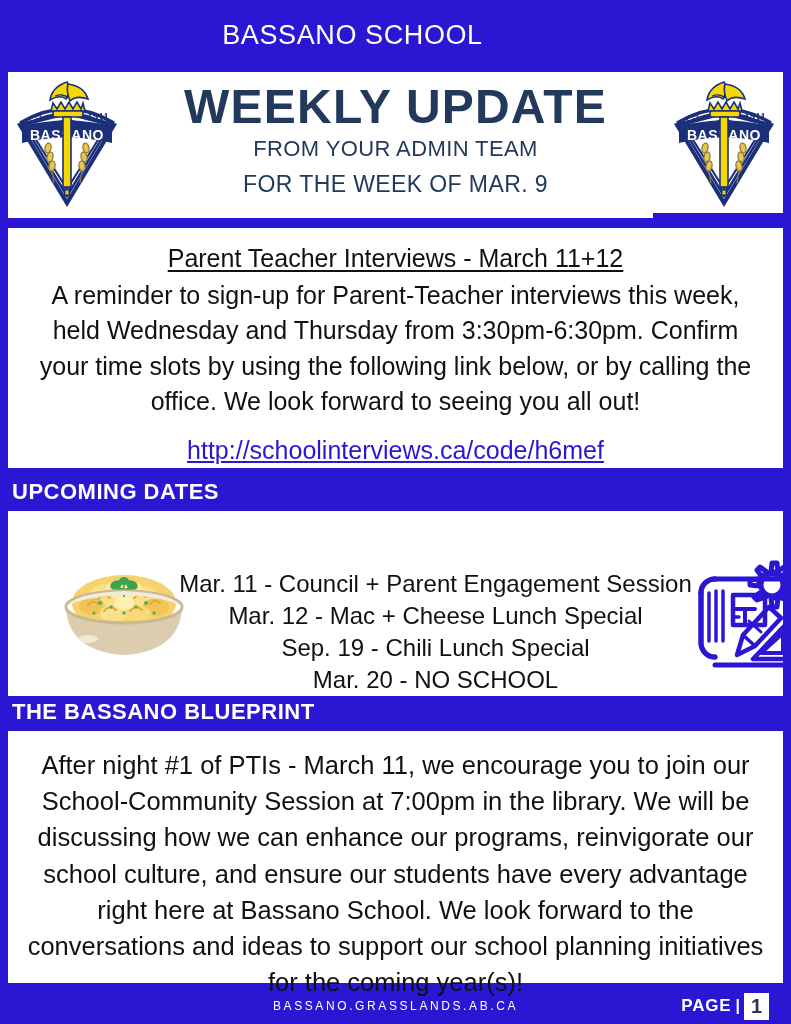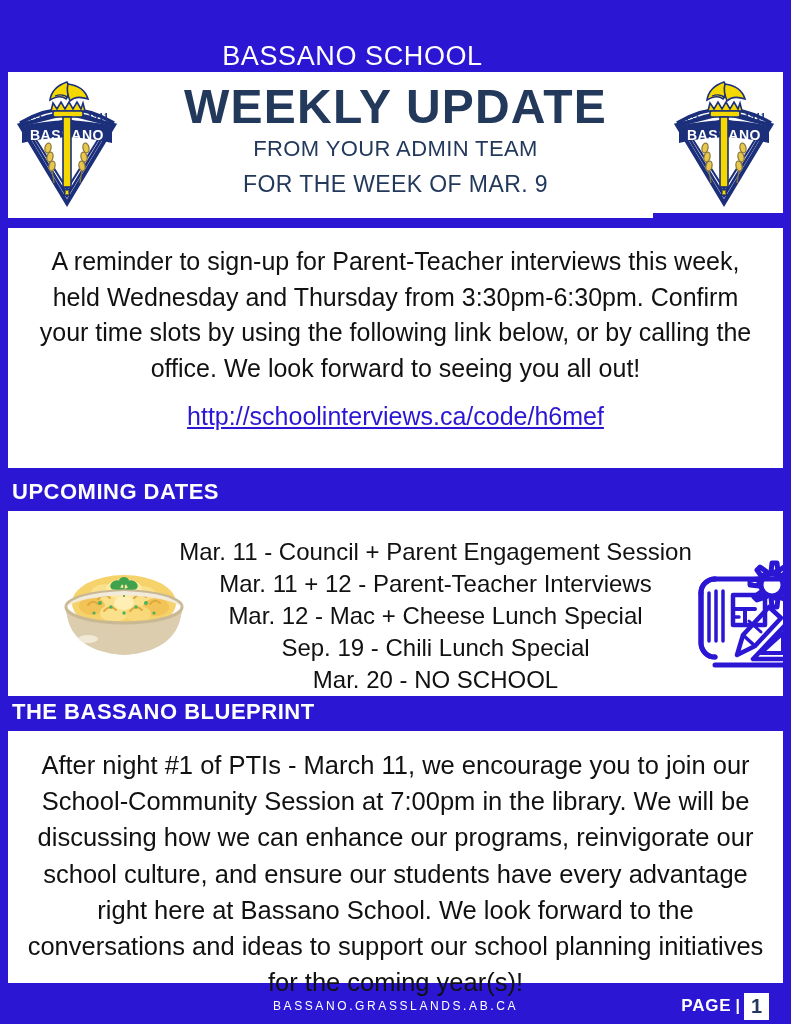--- a/index.html
+++ b/index.html
@@ -12,21 +12,21 @@
   }
 
   
   .school-name{
     width:705px;
     text-align:center;
     color:#FFFFFF;
     font-size:27px;
     font-weight:400;
     letter-spacing:.6px;
-    padding-top:42px;
+    padding-top:21px;
     line-height:1.1;
   }
 
   
   .header-panel{
     position:absolute;
     left:8px; top:72px;
     width:775px; height:141px;
     background:#FFFFFF;
     display:flex;
@@ -285,20 +285,21 @@
         <path d="M78 66 L72 104" fill="none"></path>
         <ellipse cx="78" cy="69" rx="3" ry="5" transform="rotate(-12 78 69)"></ellipse>
         <ellipse cx="76" cy="78" rx="3" ry="5" transform="rotate(-12 76 78)"></ellipse>
         <ellipse cx="74" cy="87" rx="3" ry="5" transform="rotate(-12 74 87)"></ellipse>
       </g>
     </svg>
   </div>
 </div>
 
 <div class="panel notice-panel">
+  <div class="notice-heading">Parent Teacher Interviews - March 11+12</div>
   <div class="notice-body">A reminder to sign-up for Parent-Teacher interviews this week, held Wednesday and Thursday from 3:30pm-6:30pm. Confirm your time slots by using the following link below, or by calling the office. We look forward to seeing you all out!</div>
   <a class="notice-link" href="#">http://schoolinterviews.ca/code/h6mef</a>
 </div>
 
 <div class="section-header sh-dates">UPCOMING DATES</div>
 
 <div class="panel dates-panel">
   <div class="dates-inner">
 
     <div class="bowl-icon">
@@ -347,21 +348,20 @@
         <path d="M8 56 Q10 100 66 104 Q122 100 124 56 Q112 70 66 72 Q20 70 8 56 Z" fill="#DCCDAE"></path>
         <ellipse cx="66" cy="56" rx="58" ry="16" fill="none" stroke="#C9B894" stroke-width="3"></ellipse>
         <ellipse cx="66" cy="56" rx="58" ry="16" fill="#EFE5D0" opacity="0.0"></ellipse>
         <path d="M8 56 Q16 42 66 40 Q116 42 124 56 Q110 46 66 44 Q22 46 8 56 Z" fill="#F2EADA"></path>
         <ellipse cx="30" cy="88" rx="10" ry="4" fill="#F7F1E3" opacity="0.75"></ellipse>
       </svg>
     </div>
 
     <div class="dates-list">
       <div>Mar. 11 - Council + Parent Engagement Session</div>
-      <div>Mar. 11 + 12 - Parent-Teacher Interviews</div>
       <div>Mar. 12 - Mac + Cheese Lunch Special</div>
       <div>Sep. 19 - Chili Lunch Special</div>
       <div>Mar. 20 - NO SCHOOL</div>
     </div>
 
     <div class="blueprint-icon">
       <svg viewBox="0 0 134 128" xmlns="http://www.w3.org/2000/svg">
         <g fill="none" stroke="#2B17D3" stroke-width="5" stroke-linejoin="round" stroke-linecap="round">
 
           <path d="M40 30 h76 a8 8 0 0 1 8 8 v70 a8 8 0 0 1 -8 8 H40"></path>

